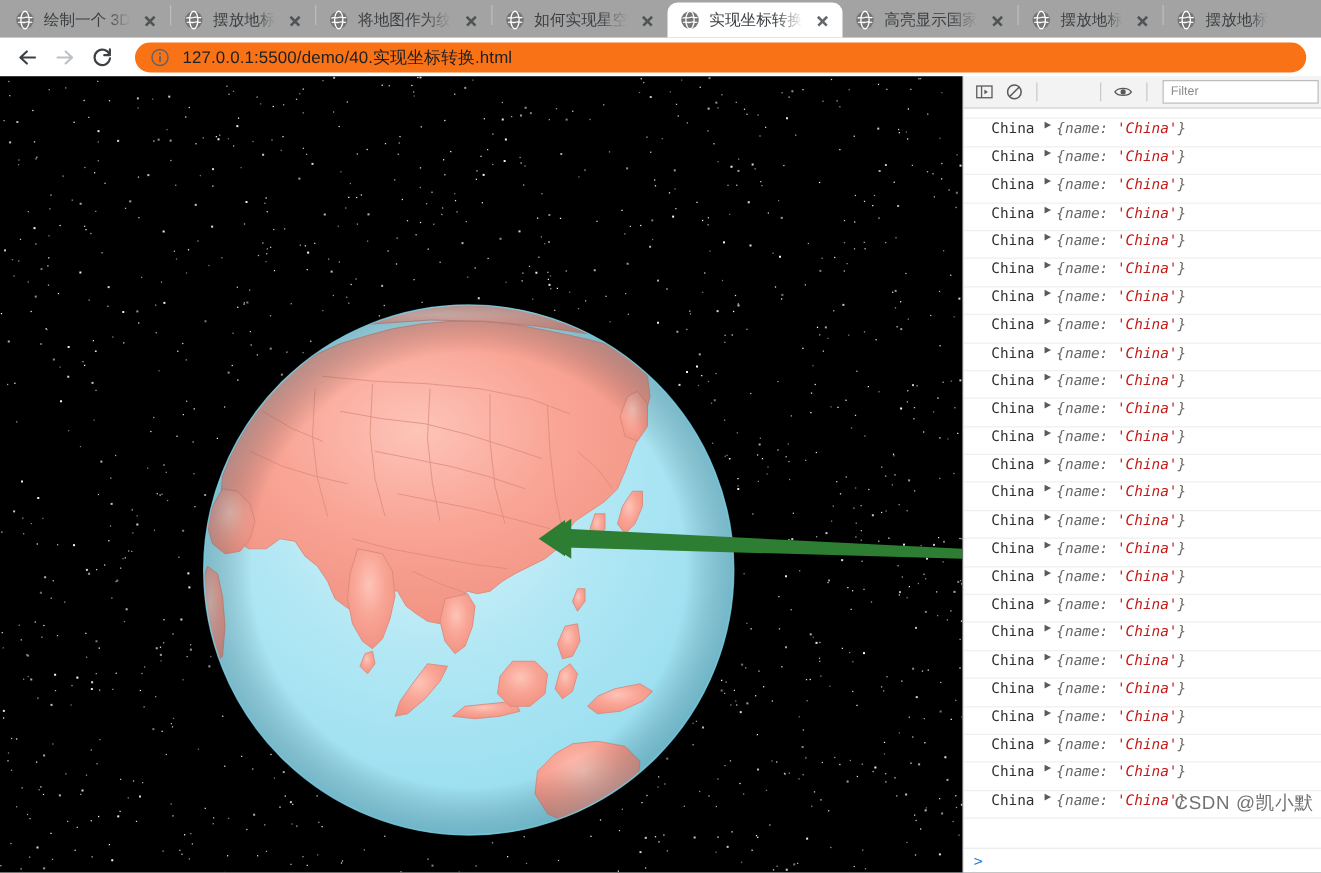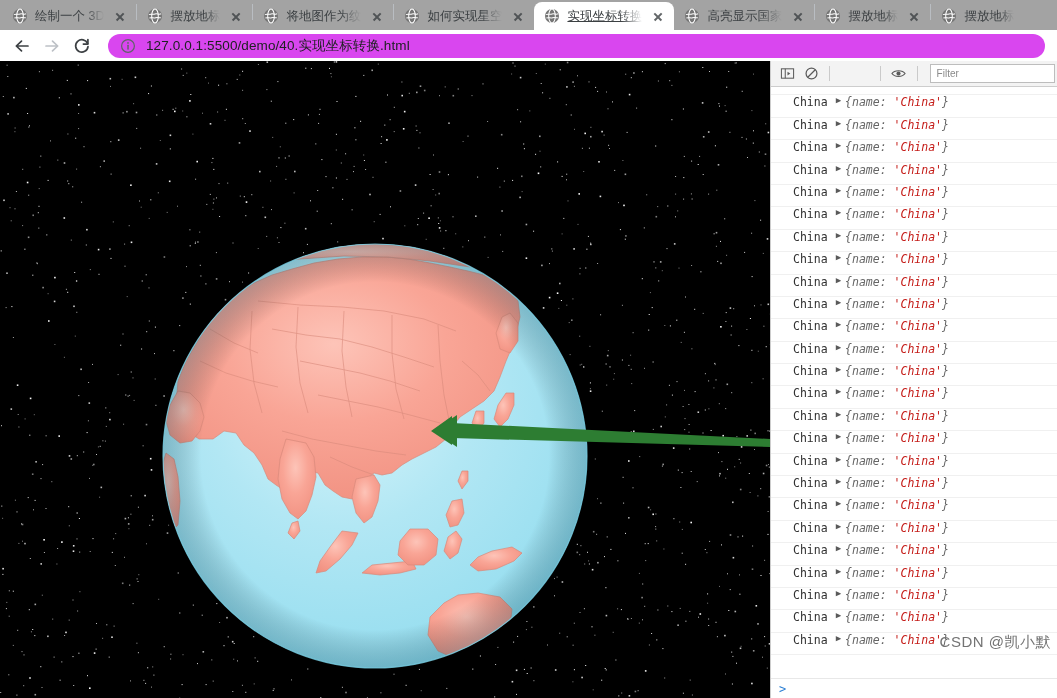--- a/index.html
+++ b/index.html
@@ -7,42 +7,42 @@
               font-family:"Liberation Sans", sans-serif; }
 
   
   #browser { width:1057px; height:698px; display:flex; flex-direction:column; background:#dee1e6; }
 
   #tabstrip { height:30px; background:#a3a3a3; display:flex; align-items:flex-end;
               padding-left:2px; flex:0 0 30px; position:relative; }
   .tab { height:28px; display:flex; align-items:center; padding:0 8px 0 10px;
          font-size:12px; color:#3c4043; position:relative; flex:0 0 auto;
          border-radius:8px 8px 0 0; }
-  .tab.active { background:#fff;text-decoration:underline; }
+  .tab.active { background:#fff; }
   .tab .favicon { width:16px; height:16px; flex:0 0 16px; margin-right:7px; position:relative; }
   .tab .favicon svg { display:block; }
   .tab .tlabel { white-space:nowrap; overflow:hidden; max-width:78px;
                  -webkit-mask-image:linear-gradient(to right,#000 72%,transparent 100%);
                  mask-image:linear-gradient(to right,#000 72%,transparent 100%);
                  font-size:12.5px; line-height:28px; }
   .tab .tclose { width:16px; height:16px; margin-left:8px; flex:0 0 16px;
                  position:relative; opacity:.8; }
   .tab .tclose::before, .tab .tclose::after {
       content:""; position:absolute; left:3px; top:7.5px; width:10px; height:1.6px;
       background:#3c4043; }
   .tab .tclose::before { transform:rotate(45deg); }
   .tab .tclose::after  { transform:rotate(-45deg); }
   .tabsep { width:1px; height:16px; background:#b9bdc2; align-self:center;
             margin-bottom:6px; flex:0 0 1px; }
 
   #toolbar { height:31px; background:#fff; display:flex; align-items:center;
              padding:0 8px; flex:0 0 31px; }
   .navbtn { width:28px; height:28px; display:flex; align-items:center;
             justify-content:center; flex:0 0 28px; margin-right:2px; }
-  #omnibox { flex:1; height:24px; background:#d946ef; border-radius:13px;
+  #omnibox { flex:1; height:24px; background:#f97316; border-radius:13px;
              display:flex; align-items:center; padding:0 12px; margin-left:10px;
              margin-right:4px; }
   #omnibox .infoicon { width:16px; height:16px; flex:0 0 16px; margin-right:10px; }
   #omnibox .urltext { font-size:13.5px; color:#202124; white-space:nowrap;
                       overflow:hidden; letter-spacing:.1px; }
 
   
   #content { flex:1; display:flex; min-height:0; }
 
   

